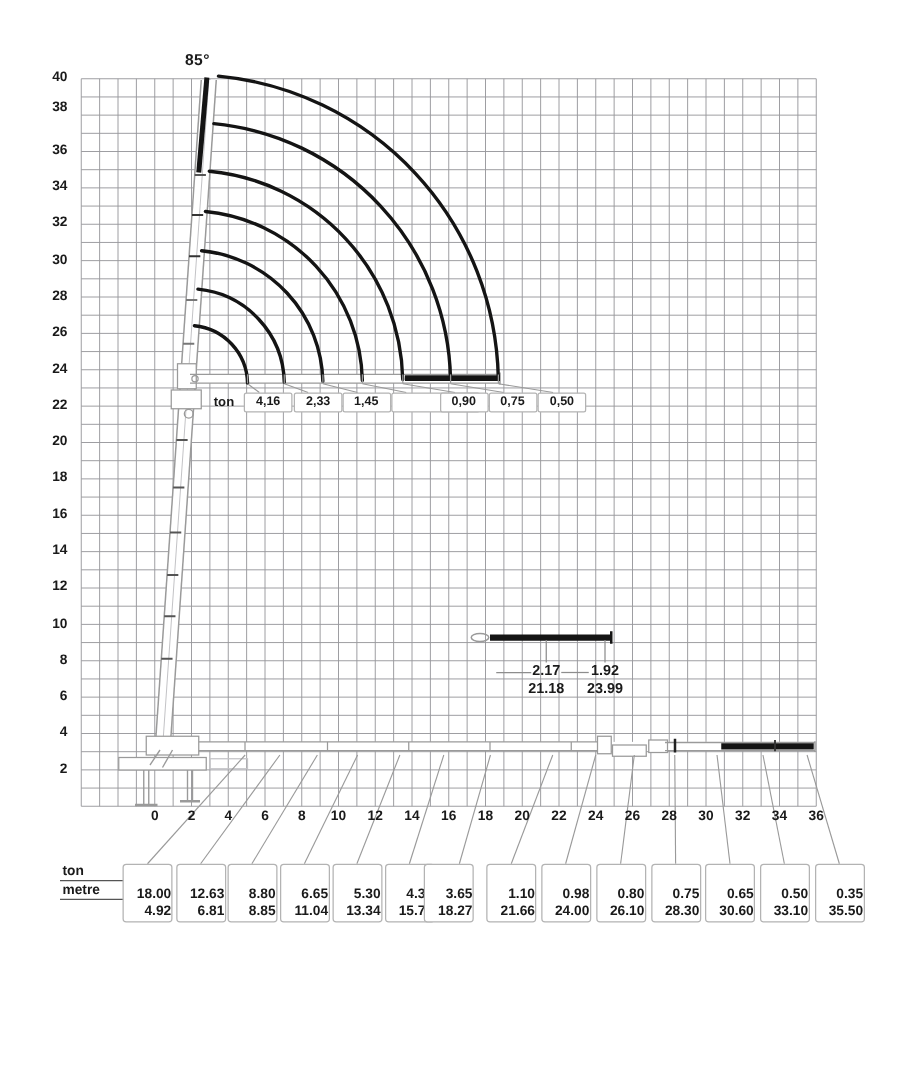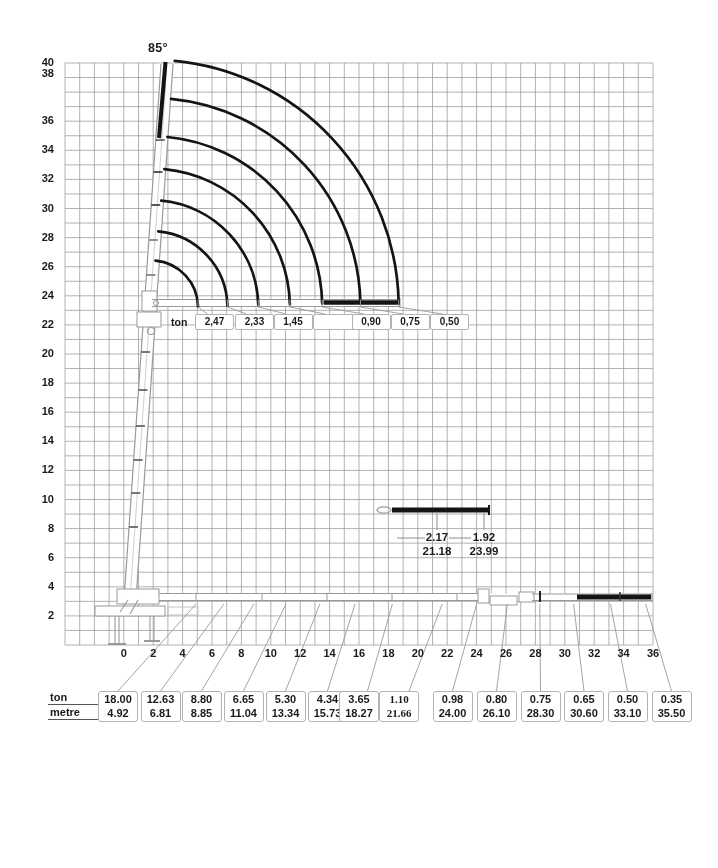--- a/index.html
+++ b/index.html
@@ -9,21 +9,21 @@
   .angle{position:absolute;left:148px;top:41px;font-size:12.5px;font-weight:bold;letter-spacing:.3px;}
   .ylab{position:absolute;left:26px;width:28px;text-align:right;font-size:11px;font-weight:bold;}
   .xlab{position:absolute;width:28px;text-align:center;font-size:11px;font-weight:bold;}
   .cap-ton-label{position:absolute;left:171px;top:316px;font-size:10.5px;font-weight:bold;}
   .cap-box{position:absolute;top:314px;width:37px;height:14px;line-height:14px;text-align:center;
            font-size:10px;font-weight:bold;background:#fff;border:1px solid #b3b3b3;border-radius:2px;}
   .inset-pair{position:absolute;top:531px;width:48px;text-align:center;font-size:11.5px;
               font-weight:bold;line-height:13.5px;}
   .thead{position:absolute;left:50px;font-size:11px;font-weight:bold;}
   .tcol{position:absolute;top:691px;width:38px;height:28px;background:#fff;border:1px solid #b3b3b3;
-        border-radius:3px;text-align:center;padding-top:1px;}
+        border-radius:3px;text-align:right;padding-top:17px;}
   .tcol div{font-size:11px;font-weight:bold;line-height:13.5px;}
   .fnote{position:absolute;font-size:10.3px;font-weight:bold;color:#1d1d1d;white-space:nowrap;}
 </style>
 </head>
 <body>
 
 <div class="page">
 
   <svg id="canvas" width="718" height="868">
       <line x1="65" y1="63" x2="65" y2="645" stroke="#98989c" stroke-width="0.75"></line>
@@ -221,21 +221,21 @@
       <div class="ylab" style="top: 376.1px;">18</div>
       <div class="ylab" style="top: 347px;">20</div>
       <div class="ylab" style="top: 317.9px;">22</div>
       <div class="ylab" style="top: 288.8px;">24</div>
       <div class="ylab" style="top: 259.7px;">26</div>
       <div class="ylab" style="top: 230.6px;">28</div>
       <div class="ylab" style="top: 201.5px;">30</div>
       <div class="ylab" style="top: 172.4px;">32</div>
       <div class="ylab" style="top: 143.3px;">34</div>
       <div class="ylab" style="top: 114.2px;">36</div>
-      <div class="ylab" style="top: 67px;">38</div>
+      <div class="ylab" style="top: 80px;">38</div>
       <div class="ylab" style="top: 56px;">40</div>
     </div>
   <div id="xlabs">
       <div class="xlab" style="left: 109.8px; top: 647px;">0</div>
       <div class="xlab" style="left: 139.2px; top: 647px;">2</div>
       <div class="xlab" style="left: 168.6px; top: 647px;">4</div>
       <div class="xlab" style="left: 198px; top: 647px;">6</div>
       <div class="xlab" style="left: 227.4px; top: 647px;">8</div>
       <div class="xlab" style="left: 256.8px; top: 647px;">10</div>
       <div class="xlab" style="left: 286.2px; top: 647px;">12</div>
@@ -247,21 +247,21 @@
       <div class="xlab" style="left: 462.6px; top: 647px;">24</div>
       <div class="xlab" style="left: 492px; top: 647px;">26</div>
       <div class="xlab" style="left: 521.4px; top: 647px;">28</div>
       <div class="xlab" style="left: 550.8px; top: 647px;">30</div>
       <div class="xlab" style="left: 580.2px; top: 647px;">32</div>
       <div class="xlab" style="left: 609.6px; top: 647px;">34</div>
       <div class="xlab" style="left: 639px; top: 647px;">36</div>
     </div>
 
   <div class="cap-ton-label">ton</div>
-  <div class="cap-box" style="left: 195px;">2,47</div>
+  <div class="cap-box" style="left: 195px;">4,16</div>
   <div class="cap-box" style="left: 235px;">2,33</div>
   <div class="cap-box" style="left: 273.5px;">1,45</div>
   <div class="cap-box" style="left: 312.5px; padding-left: 32px;">1,00</div>
   <div class="cap-box" style="left: 351.5px;">0,90</div>
   <div class="cap-box" style="left: 390.5px;">0,75</div>
   <div class="cap-box" style="left: 430px;">0,50</div>
 
   <div class="inset-pair" style="left:413px">
     <div>2.17</div>
     <div>21.18</div>
@@ -295,21 +295,21 @@
     <div>13.34</div>
   </div>
   <div class="tcol" style="left: 307.5px;">
     <div>4.34</div>
     <div>15.73</div>
   </div>
   <div class="tcol" style="left: 339px;">
     <div>3.65</div>
     <div>18.27</div>
   </div>
-  <div class="tcol" style="left: 379px; font-family: Liberation Serif, serif;">
+  <div class="tcol" style="left: 389px;">
     <div>1.10</div>
     <div>21.66</div>
   </div>
   <div class="tcol" style="left: 432.5px;">
     <div>0.98</div>
     <div>24.00</div>
   </div>
   <div class="tcol" style="left: 476.5px;">
     <div>0.80</div>
     <div>26.10</div>

